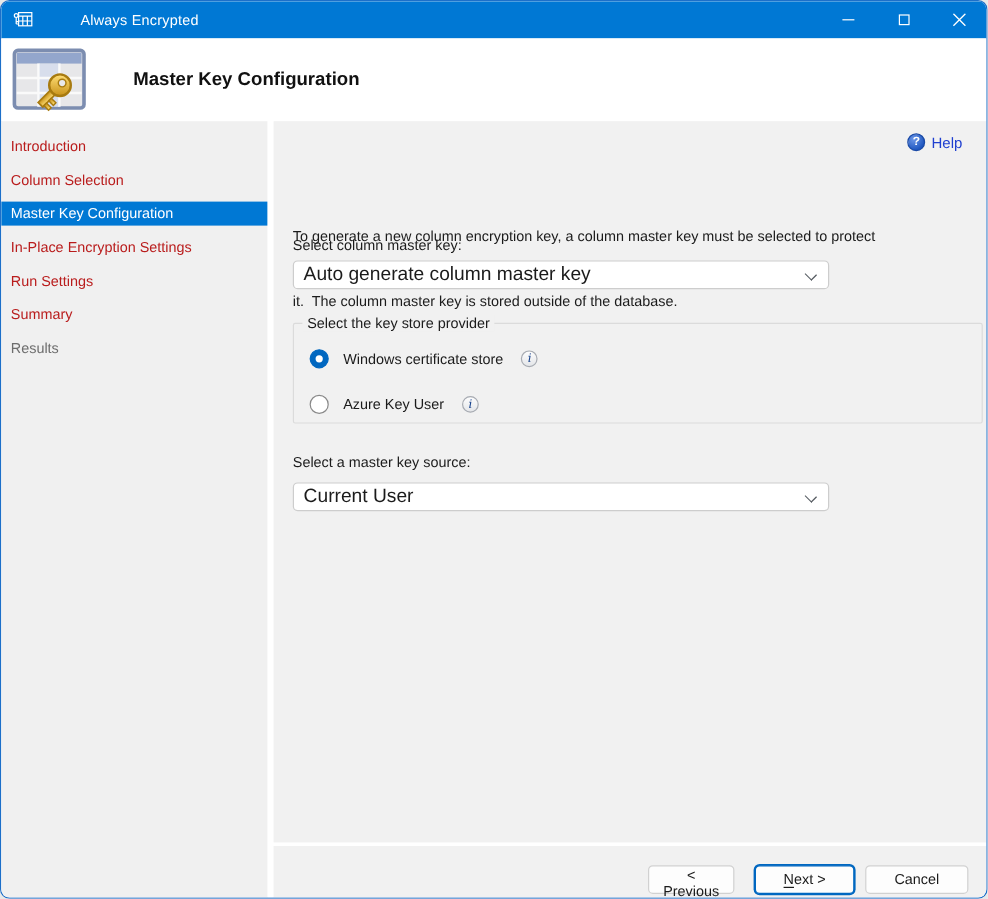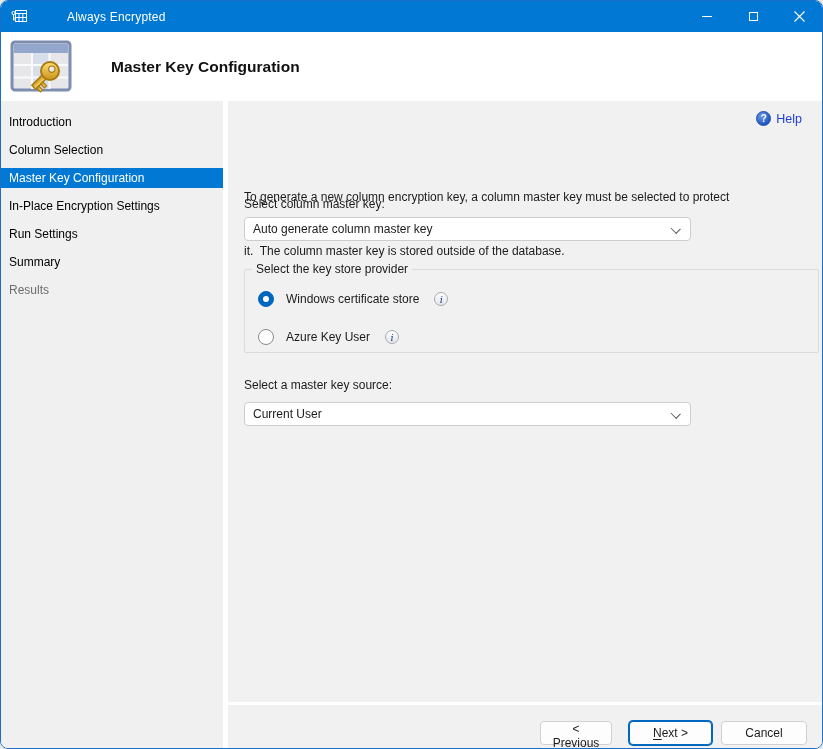--- a/index.html
+++ b/index.html
@@ -23,21 +23,21 @@
   .max-glyph { width:9px; height:9px; border:1px solid #FFFFFF; display:block; }
   
   .header { height:69px; background:#FFFFFF; display:flex; align-items:center; }
   .header-icon { margin:0 20px 0 8px; display:flex; }
   .page-title { font-size:15.5px; font-weight:bold; color:#111111; margin:0 0 0 18px; }
   
   .main { display:flex; height:647px; }
   .sidebar { width:222px; background:#F0F0F0; padding-top:11px; }
   .nav-item {
     height:20px; margin-bottom:8px; display:flex; align-items:center;
-    padding-left:8px; font-size:12px; color:#000000; cursor:pointer; white-space:nowrap;
+    padding-left:8px; font-size:12px; color:#b91c1c; cursor:pointer; white-space:nowrap;
   }
   .nav-item.selected { background:#0078D4; color:#FFFFFF; }
   .nav-item.disabled { color:#6D6D6D; cursor:default; }
   .vsep { width:5px; background:#FFFFFF; }
   .right { flex:1; display:flex; flex-direction:column; }
   .content { flex:1; background:#F1F1F1; position:relative; font-size:12px; color:#1B1B1B; }
   
   .help { position:absolute; top:10px; right:20px; display:flex; align-items:center; gap:5px; cursor:pointer; }
   .help-icon {
     width:15px; height:15px; border-radius:50%;
@@ -48,21 +48,21 @@
   .help-label { color:#1F3FD0; font-size:12.5px; }
   
   .para { position:absolute; top:51px; left:16px; line-height:18px; white-space:pre-wrap; }
   .field-label { position:absolute; left:16px; }
   
   .combo {
     position:absolute; left:16px; width:447px; height:24px;
     background:#FFFFFF; border:1px solid #CDCDCD; border-radius:4px;
     display:flex; align-items:center; padding:0 28px 0 8px; cursor:default;
   }
-  .combo-text { font-size:12px; color:#1B1B1B; white-space:nowrap; }
+  .combo-text { font-size:16px; color:#1B1B1B; white-space:nowrap; }
   .chevron {
     position:absolute; right:11px; top:7px; width:8px; height:8px;
     border-right:1.4px solid #555B61; border-bottom:1.4px solid #555B61;
     transform:rotate(45deg) scale(1,0.82); transform-origin:60% 60%;
   }
   
   .groupbox {
     position:absolute; left:16px; top:168px; width:575px; height:84px;
     border:1px solid #DBDBDB; border-radius:2px;
   }

